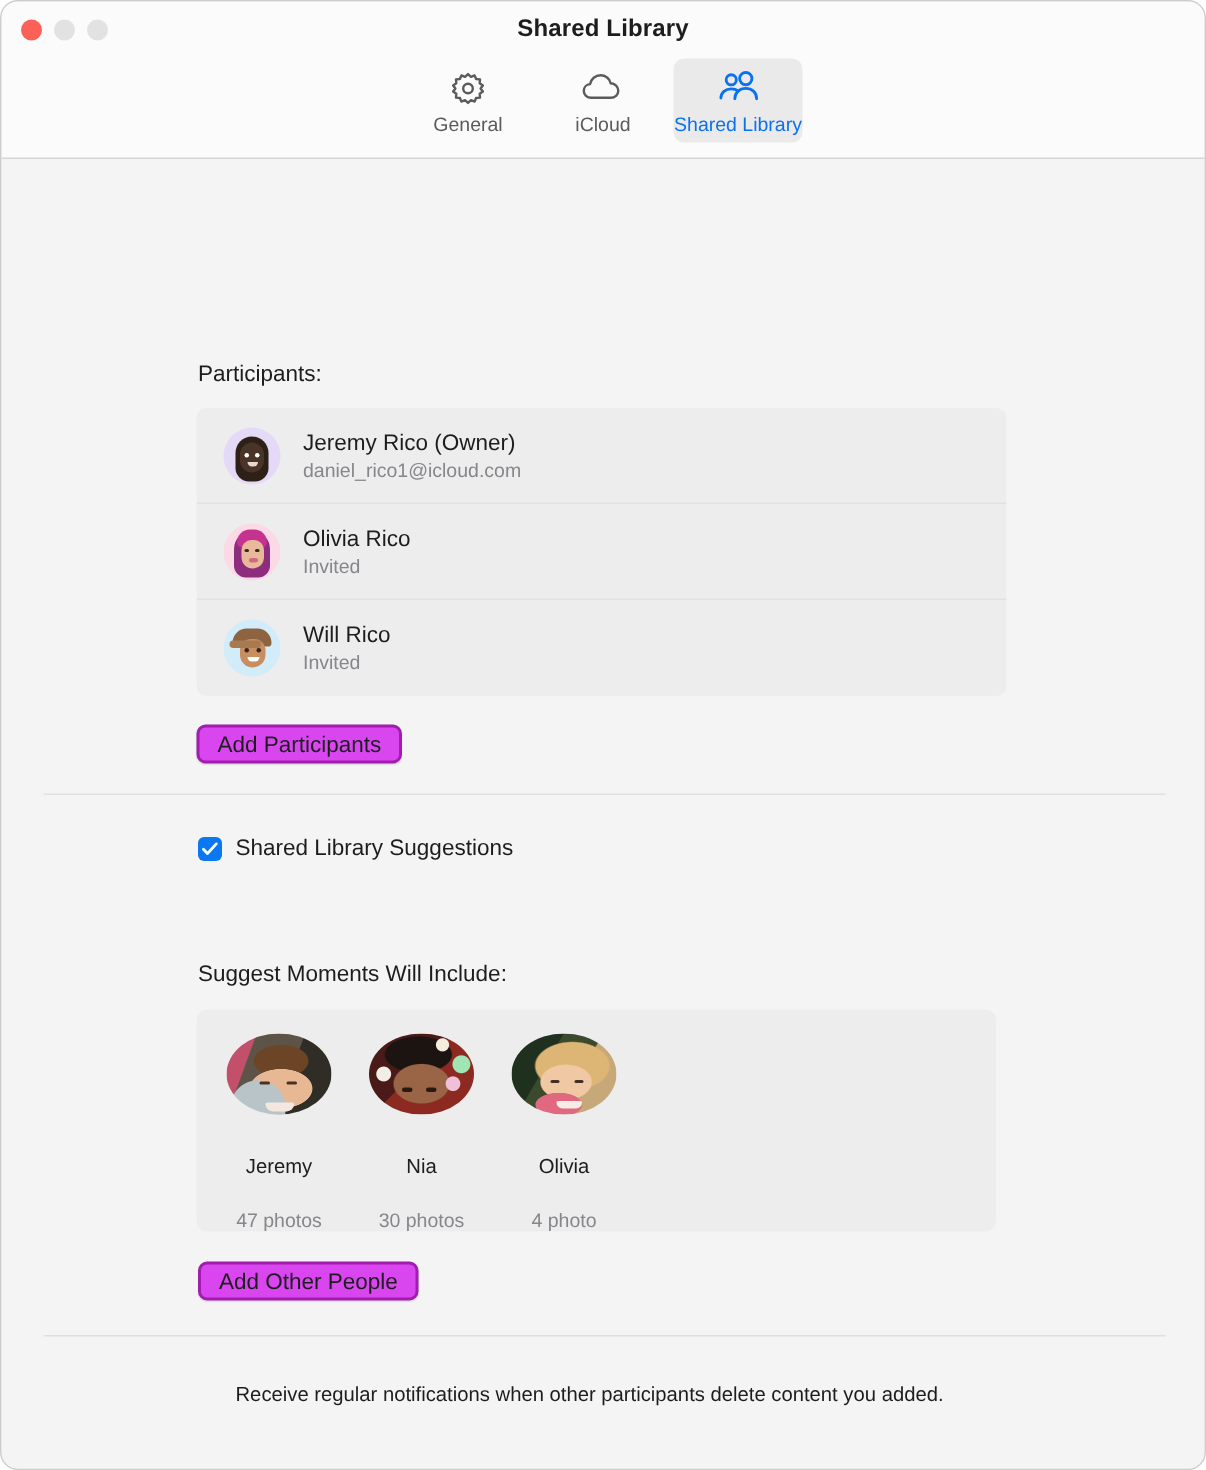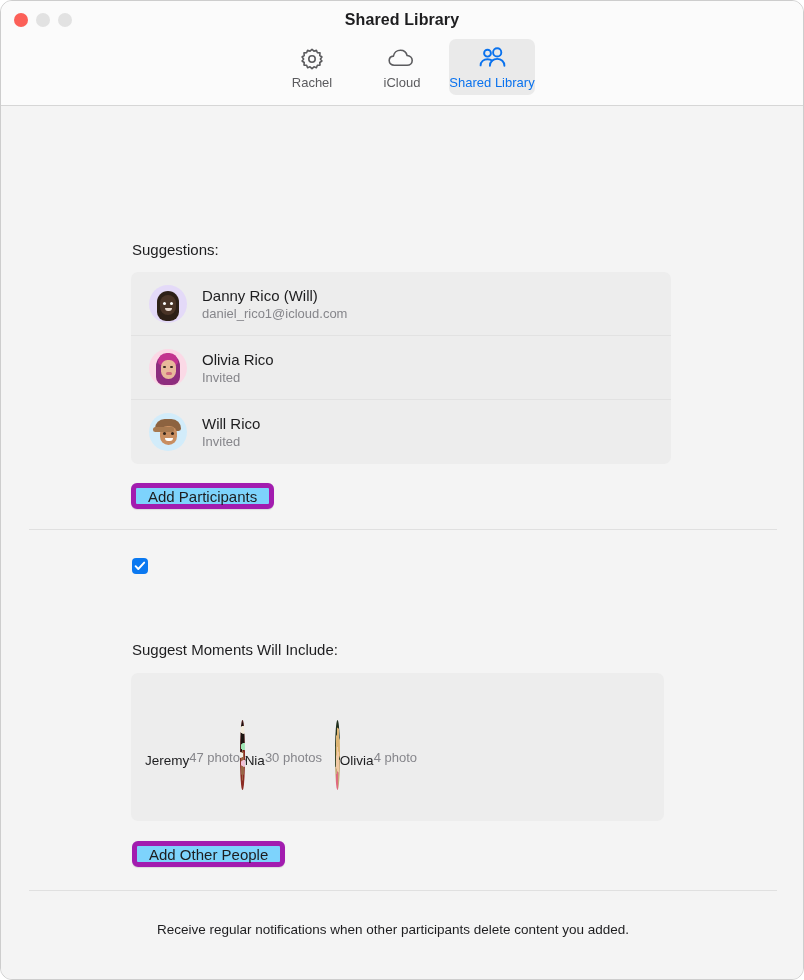--- a/index.html
+++ b/index.html
@@ -214,22 +214,22 @@
   .mj-will .eye.l { left:14px; }
   .mj-will .eye.r { left:22px; }
   .mj-will .mouth {
     position:absolute; left:16px; top:25px; width:8px; height:3px;
     background:#fff; border-radius: 0 0 4px 4px;
   }
 
   
   .push-btn {
     position: absolute;
-    background: #7dd3fc;
-    border: 5px solid #a21caf;
+    background: #d946ef;
+    border: 2px solid #a21caf;
     border-radius: 6px;
     font-family: "Liberation Sans", sans-serif;
     font-size: 15px;
     color: #1d1d1f;
     height: 26px;
     padding: 0 12px;
     box-shadow: 0 0.5px 1px rgba(0,0,0,0.10);
     cursor: default;
     white-space: nowrap;
     display: flex;
@@ -282,23 +282,23 @@
     background: #ededed;
     border-radius: 7px;
     padding: 16px 0 0 14px;
     display: flex;
     gap: 13px;
   }
 
   .person {
     width: 82px;
     display: flex;
-    flex-direction: row;
+    flex-direction: column;
     align-items: center;
-    gap: 0;
+    gap: 16px;
   }
   .person-photo {
     width: 70px; height: 70px;
     border-radius: 50%;
     overflow: hidden;
     position: relative;
   }
   .person-name {
     font-size: 13.5px;
     color: #1d1d1f;
@@ -385,21 +385,21 @@
           <svg width="26" height="26" viewBox="0 0 26 26">
             <g fill="none" stroke="#5b5b5e" stroke-width="1.6">
               <circle cx="13" cy="13" r="3.2"></circle>
               <path d="M13 3.4 L15 5.2 L17.4 4.3 L18.4 6.7 L21 6.9 L20.8 9.5 L22.9 11 L21.4 13 L22.9 15
                        L20.8 16.5 L21 19.1 L18.4 19.3 L17.4 21.7 L15 20.8 L13 22.6 L11 20.8 L8.6 21.7
                        L7.6 19.3 L5 19.1 L5.2 16.5 L3.1 15 L4.6 13 L3.1 11 L5.2 9.5 L5 6.9 L7.6 6.7
                        L8.6 4.3 L11 5.2 Z" stroke-linejoin="round"></path>
             </g>
           </svg>
         </span>
-        <span class="tab-label">Rachel</span>
+        <span class="tab-label">General</span>
       </div>
 
       <div class="tab">
         <span class="tab-icon">
           <svg width="30" height="24" viewBox="0 0 30 24">
             <path d="M7.2 18.2 C4.3 18.2 2.2 16.2 2.2 13.6 C2.2 11.2 4 9.3 6.4 9.1
                      C7 5.6 9.9 3.2 13.4 3.2 C16.7 3.2 19.4 5.4 20.1 8.5
                      C23 8.7 25.2 10.9 25.2 13.5 C25.2 16.2 23 18.2 20.1 18.2 Z" fill="none" stroke="#5b5b5e" stroke-width="1.6" stroke-linejoin="round"></path>
           </svg>
         </span>
@@ -418,34 +418,34 @@
           </svg>
         </span>
         <span class="tab-label">Shared Library</span>
       </div>
 
     </div>
   </div>
 
   <div id="content">
 
-    <div id="participants-label" class="section-label">Suggestions:</div>
+    <div id="participants-label" class="section-label">Participants:</div>
 
     <div id="participants-box">
 
       <div class="participant-row">
         <div class="memoji mj-danny">
           <span class="hair"></span>
             <span class="face"></span>
           <span class="eye l"></span>
             <span class="eye r"></span>
             <span class="mouth"></span>
         </div>
         <div class="p-text">
-          <span class="p-name">Danny Rico (Will)</span>
+          <span class="p-name">Jeremy Rico (Owner)</span>
           <span class="p-sub">daniel_rico1@icloud.com</span>
         </div>
       </div>
 
       <div class="participant-row">
         <div class="memoji mj-olivia">
           <span class="hair"></span>
             <span class="hair2"></span>
             <span class="face"></span>
           <span class="eye l"></span>
@@ -479,20 +479,21 @@
 
     <div class="hr" style="top:423px;"></div>
 
     <div id="suggestions-block" class="check-block">
       <div class="check-row">
         <span class="checkbox">
           <svg width="12" height="12" viewBox="0 0 12 12">
             <path d="M1.6 6.2 L4.3 9 L10.2 2.6" fill="none" stroke="#fff" stroke-width="1.9" stroke-linecap="round" stroke-linejoin="round"></path>
           </svg>
         </span>
+        <span class="check-title">Shared Library Suggestions</span>
       </div>
     </div>
 
     <div id="suggest-moments-label" class="section-label">Suggest Moments Will Include:</div>
 
     <div id="people-box">
 
       <div class="person">
         <div class="person-photo ph-jeremy">
           <span class="j-eye l"></span>

